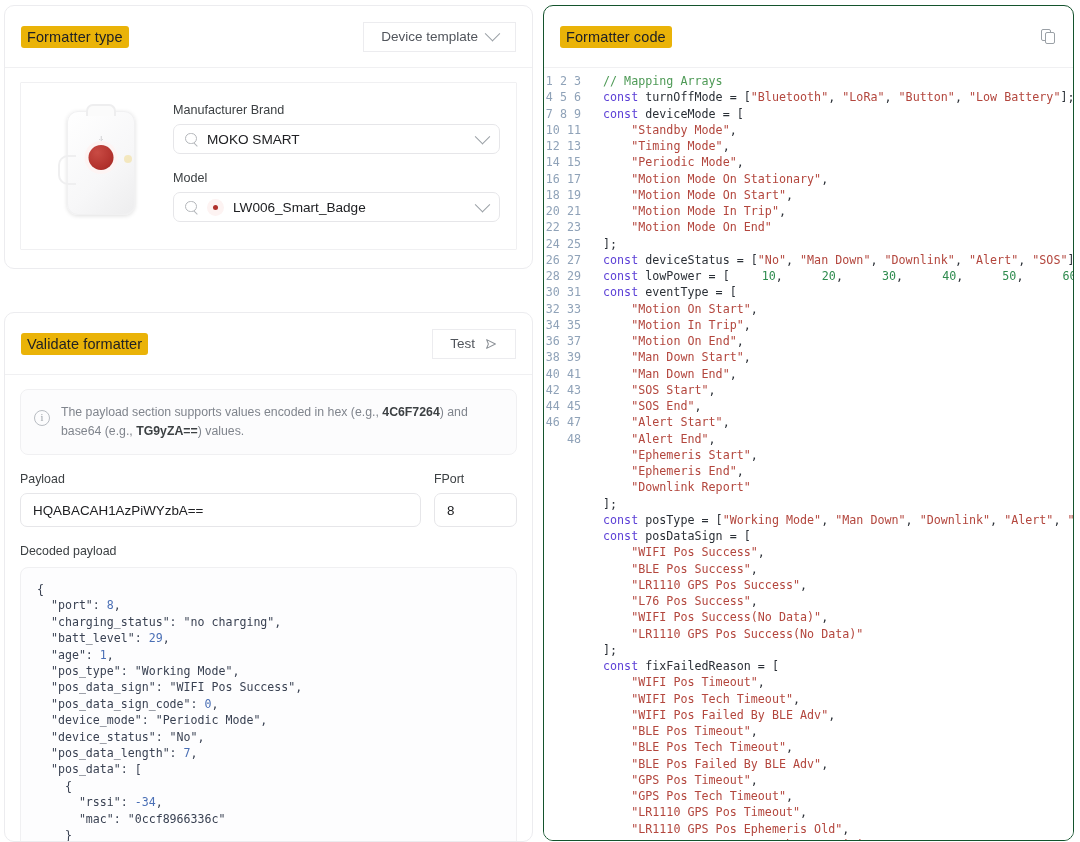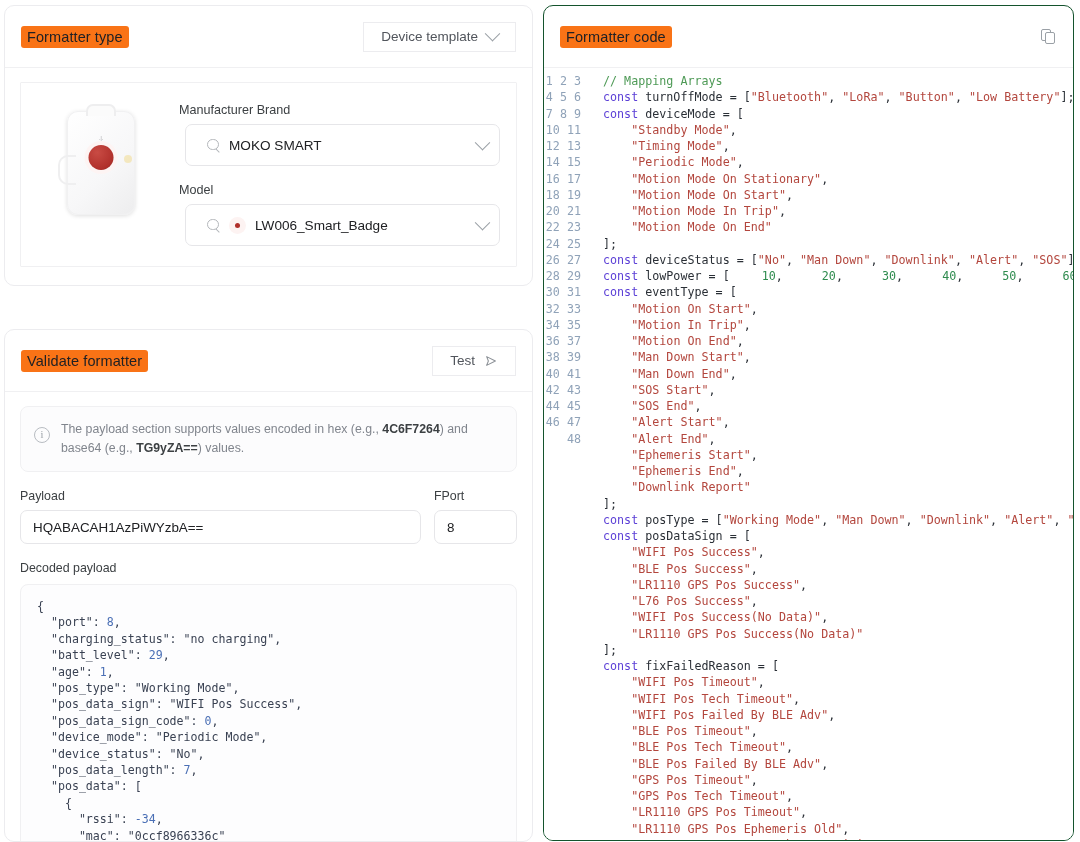--- a/index.html
+++ b/index.html
@@ -37,21 +37,21 @@
     height: 62px;
     display: flex;
     align-items: center;
     justify-content: space-between;
     padding: 0 16px;
     border-bottom: 1px solid #f0f0f2;
   }
   .card-title {
     font-size: 14.5px;
     color: #202124;
-    background: #f97316;
+    background: #eab308;
     padding: 3px 6px;
     border-radius: 3px;
     letter-spacing: .1px;
   }
 
   .ghost-btn {
     border: 1px solid #ececef;
     background: #fff;
     border-radius: 0;
     height: 30px;
@@ -72,21 +72,21 @@
   }
 
   
   .device-body { padding: 14px 15px 18px 15px; }
   .device-inner {
     border: 1px solid #f0f0f2;
     border-radius: 1px;
     display: flex;
     align-items: flex-start;
     padding: 18px 16px 20px 16px;
-    gap: 14px;
+    gap: 8px;
     min-height: 168px;
   }
   .device-img-wrap {
     width: 128px; flex: 0 0 128px;
     display: flex; align-items: center; justify-content: center;
     padding-top: 10px;
   }
   .badge-dev {
     position: relative;
     width: 68px; height: 104px;
@@ -129,30 +129,29 @@
     opacity: .9;
   }
 
   .device-fields { flex: 1; padding-top: 2px; }
   .field-label {
     font-size: 12.6px;
     color: #3c4043;
     margin-bottom: 7px;
   }
   .select-box {
-    height: 42px;
+    height: 30px;
     border: 1px solid #e6e6e9;
     border-radius: 7px;
     display: flex;
     align-items: center;
-    padding: 0 11px 0 21px;
+    padding: 0 11px 0 11px;
     gap: 9px;
     background: #fff;
     cursor: pointer;
-    margin-left: 6px;
   }
   .select-val {
     flex: 1;
     font-size: 13.6px;
     color: #202124;
     white-space: nowrap; overflow: hidden; text-overflow: ellipsis;
   }
   .mag {
     width: 13px; height: 13px; position: relative; flex: 0 0 13px;
   }

